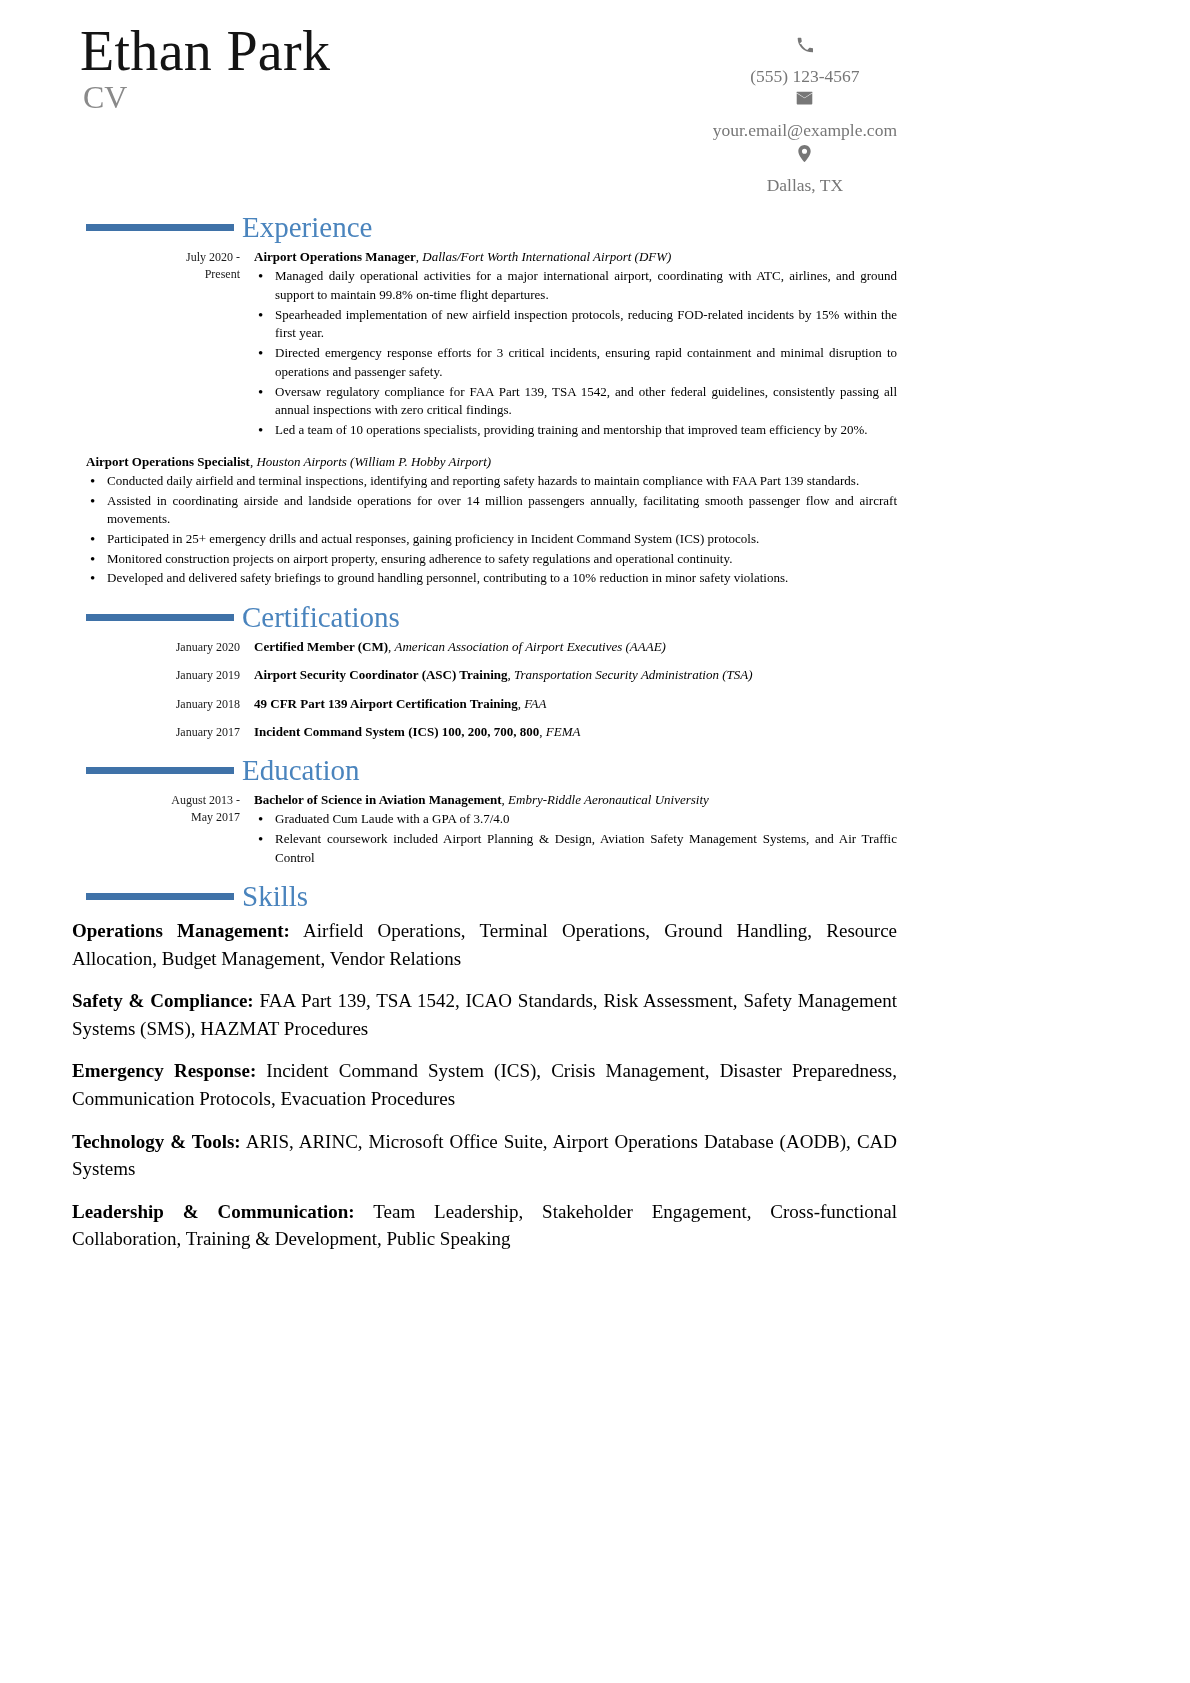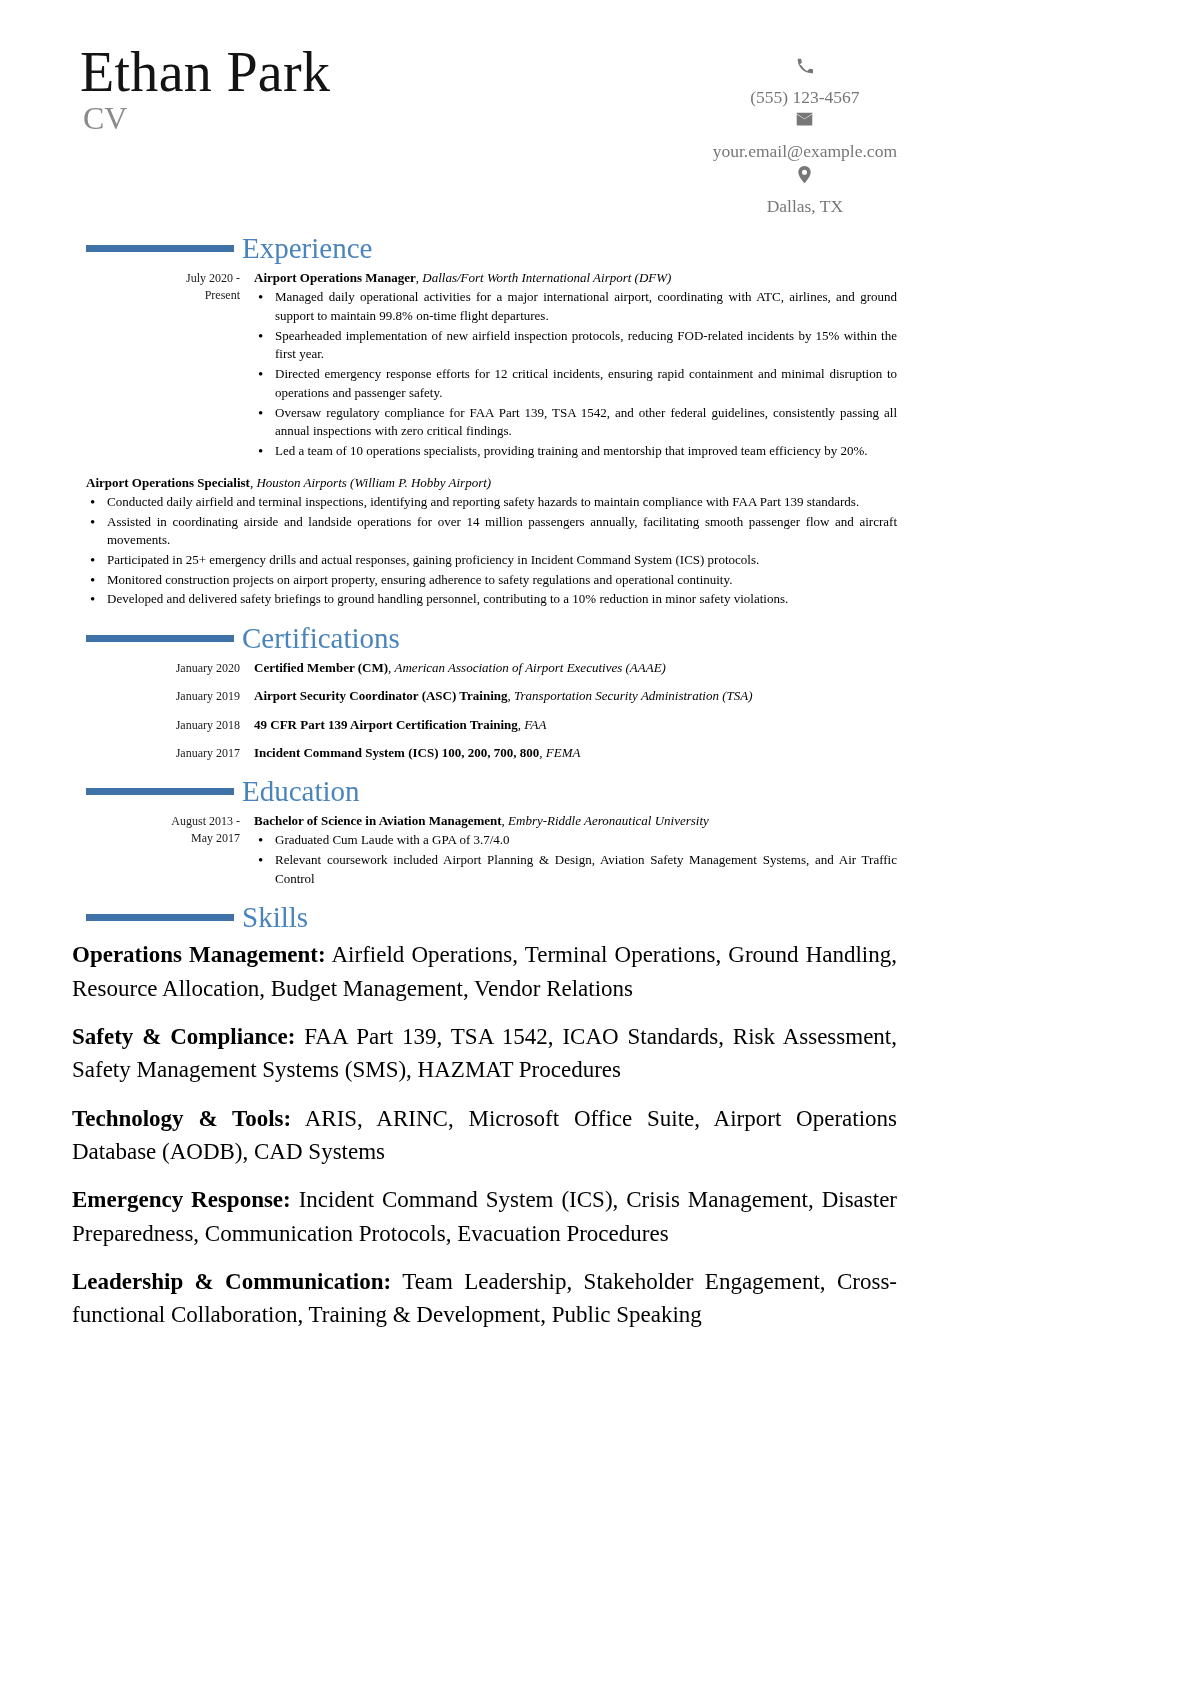--- a/index.html
+++ b/index.html
@@ -7,21 +7,21 @@
   body {
     width: 1190px;
     min-height: 1683px;
     background: #ffffff;
     font-family: "Liberation Serif", "DejaVu Serif", serif;
     color: #000000;
   }
   .page {
     width: 993px;
     min-height: 1683px;
-    padding: 43px 96px 40px 72px;
+    padding: 22px 96px 40px 72px;
     position: relative;
   }
 
   
   .header {
     display: flex;
     align-items: flex-start;
     justify-content: space-between;
     margin-bottom: 6px;
   }
@@ -140,21 +140,21 @@
     color: #000;
   }
 
   .entry.cert .body { padding-top: 0; }
   .entry.cert { margin-bottom: 9px; }
   .entry.job { margin-bottom: 12px; }
 
   
   .skills-list { margin-top: 2px; }
   .skill-row {
-    font-size: 23px;
+    font-size: 19px;
     line-height: 1.45;
     text-align: justify;
     margin-bottom: 15px;
     hyphens: auto;
     -webkit-hyphens: auto;
   }
   .skill-row .cat { font-weight: bold; }
 </style>
 </head>
 <body>
@@ -203,21 +203,21 @@
 
     <div class="entry job">
       <div class="dates">July 2020 -<br>Present</div>
       <div class="body">
         <div class="title-line">
           <span class="pos">Airport Operations Manager</span><span>, </span><span class="org">Dallas/Fort Worth International Airport (DFW)</span>
         </div>
         <ul class="bullets">
           <li>Managed daily operational activities for a major international airport, coordinating with ATC, airlines, and ground support to maintain 99.8% on-time flight departures.</li>
           <li>Spearheaded implementation of new airfield inspection protocols, reducing FOD-related incidents by 15% within the first year.</li>
-          <li>Directed emergency response efforts for 12 critical incidents, ensuring rapid containment and minimal disruption to operations and passenger safety.</li>
+          <li>Directed emergency response efforts for 3 critical incidents, ensuring rapid containment and minimal disruption to operations and passenger safety.</li>
           <li>Oversaw regulatory compliance for FAA Part 139, TSA 1542, and other federal guidelines, consistently passing all annual inspections with zero critical findings.</li>
           <li>Led a team of 10 operations specialists, providing training and mentorship that improved team efficiency by 20%.</li>
         </ul>
       </div>
     </div>
 
     <div class="entry job">
       <div class="body">
         <div class="title-line">
           <span class="pos">Airport Operations Specialist</span><span>, </span><span class="org">Houston Airports (William P. Hobby Airport)</span>
@@ -303,24 +303,24 @@
     </div>
 
     <div class="skills-list">
       <div class="skill-row">
         <span class="cat">Operations Management:</span><span> Airfield Operations, Terminal Operations, Ground Handling, Resource Allocation, Budget Management, Vendor Relations</span>
       </div>
       <div class="skill-row">
         <span class="cat">Safety &amp; Compliance:</span><span> FAA Part 139, TSA 1542, ICAO Standards, Risk Assessment, Safety Management Systems (SMS), HAZMAT Procedures</span>
       </div>
       <div class="skill-row">
+        <span class="cat">Emergency Response:</span><span> Incident Command System (ICS), Crisis Management, Disaster Preparedness, Communication Protocols, Evacuation Procedures</span>
+      </div>
+      <div class="skill-row">
         <span class="cat">Technology &amp; Tools:</span><span> ARIS, ARINC, Microsoft Office Suite, Airport Operations Database (AODB), CAD Systems</span>
       </div>
       <div class="skill-row">
-        <span class="cat">Emergency Response:</span><span> Incident Command System (ICS), Crisis Management, Disaster Preparedness, Communication Protocols, Evacuation Procedures</span>
-      </div>
-      <div class="skill-row">
         <span class="cat">Leadership &amp; Communication:</span><span> Team Leadership, Stakeholder Engagement, Cross-functional Collaboration, Training &amp; Development, Public Speaking</span>
       </div>
     </div>
   </div>
 
 </div>
 
 </body></html>

